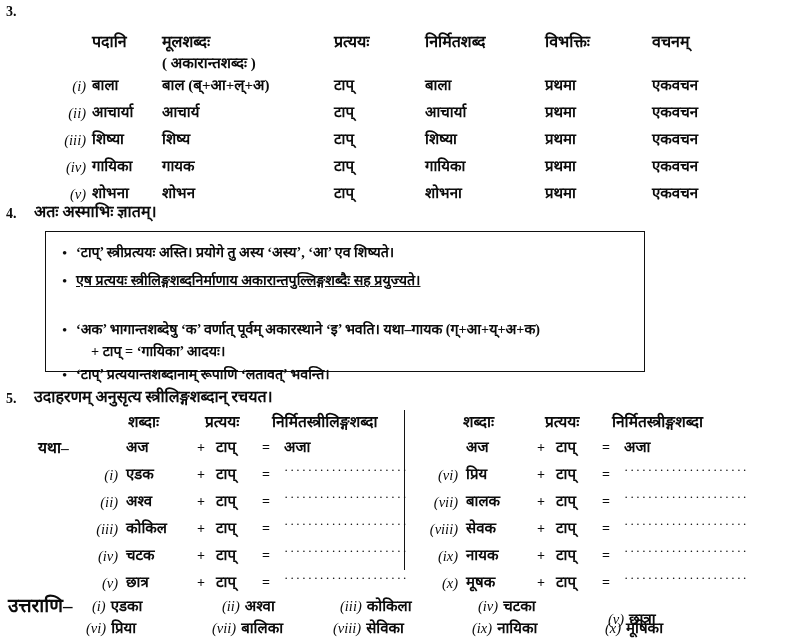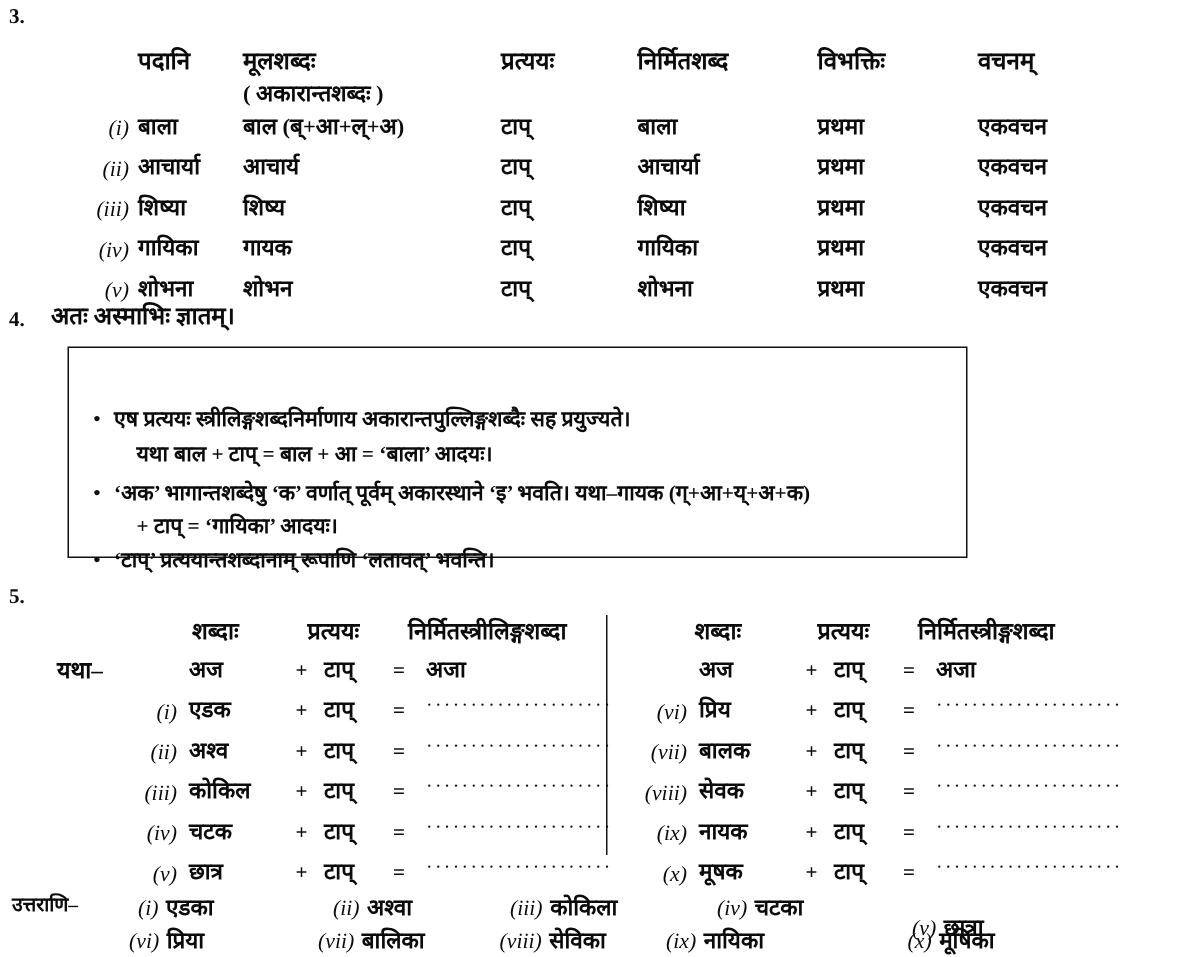--- a/index.html
+++ b/index.html
@@ -147,21 +147,21 @@
   .col-L .e-ans  { left: 284px; }
   
   .col-R .e-rn   { left: 412px; }
   .col-R .e-word { left: 466px; }
   .col-R .e-plus { left: 537px; }
   .col-R .e-tap  { left: 556px; }
   .col-R .e-eq   { left: 602px; }
   .col-R .e-ans  { left: 624px; }
 
   
-  #ans-label { position: absolute; left: 8px; top: 596px; font-size: 13px; font-weight: 700; }
+  #ans-label { position: absolute; left: 8px; top: 596px; font-size: 19px; font-weight: 700; }
   .ans-item { position: absolute; white-space: nowrap; }
   .ans-item .a-rn { margin-right: 5px; }
 </style>
 </head>
 <body>
 
 <div class="page">
 
   <div class="abs num" id="sec3-num">3.</div>
 
@@ -220,42 +220,42 @@
     <span class="dev-reg c-prat">टाप्</span>
     <span class="dev-reg c-nirm">शोभना</span>
     <span class="dev-reg c-vibh">प्रथमा</span>
     <span class="dev-reg c-vach">एकवचन</span>
   </div>
 
   <div class="abs num" id="sec4-num">4.</div>
   <div class="abs dev" id="sec4-title">अतः अस्माभिः ज्ञातम्।</div>
 
   <div id="box4">
-
-    <div class="bullet-row" style="top:39px;">
+    <div class="bullet-row" style="top:11px;">
+      <span class="bdot">•</span><span class="bullet-txt">‘टाप्’ स्त्रीप्रत्ययः अस्ति। प्रयोगे तु अस्य ‘अस्य’, ‘आ’ एव शिष्यते।</span>
+    </div>
+
+    <div class="bullet-row" style="top:39px;text-decoration:underline;">
       <span class="bdot">•</span><span class="bullet-txt">एष प्रत्ययः स्त्रीलिङ्गशब्दनिर्माणाय अकारान्तपुल्लिङ्गशब्दैः सह प्रयुज्यते।</span>
-    </div>
-    <div class="cont-row" style="top:62px;">
-      <span class="bullet-txt bold-lead">यथा</span>
-      <span class="bullet-txt">बाल + टाप् = बाल + आ = ‘बाला’ आदयः।</span>
     </div>
 
     <div class="bullet-row" style="top:88px;">
       <span class="bdot">•</span><span class="bullet-txt">‘अक’ भागान्तशब्देषु ‘क’ वर्णात् पूर्वम् अकारस्थाने ‘इ’ भवति। यथा–गायक (ग्+आ+य्+अ+क)</span>
     </div>
     <div class="cont-row" style="top:110px;">
       <span class="bullet-txt">+ टाप् = ‘गायिका’ आदयः।</span>
     </div>
 
     <div class="bullet-row" style="top:133px;">
       <span class="bdot">•</span><span class="bullet-txt">‘टाप्’ प्रत्ययान्तशब्दानाम् रूपाणि ‘लतावत्’ भवन्ति।</span>
     </div>
   </div>
 
   <div class="abs num" id="sec5-num">5.</div>
+  <div class="abs dev" id="sec5-title">उदाहरणम् अनुसृत्य स्त्रीलिङ्गशब्दान् रचयत।</div>
 
   <div id="divider5"></div>
 
   <div class="dev x-head" style="left:128px;">शब्दाः</div>
   <div class="dev x-head" style="left:205px;">प्रत्ययः</div>
   <div class="dev x-head" style="left:272px;">निर्मितस्त्रीलिङ्गशब्दा</div>
 
   <div class="dev x-head" style="left:463px;">शब्दाः</div>
   <div class="dev x-head" style="left:545px;">प्रत्ययः</div>
   <div class="dev x-head" style="left:612px;">निर्मितस्त्रीङ्गशब्दा</div>
@@ -378,20 +378,20 @@
 
   <div class="ans-item" style="left:86px;  top:619px;">
     <span class="rom a-rn">(vi)</span><span class="dev-reg">प्रिया</span>
   </div>
   <div class="ans-item" style="left:212px; top:619px;">
     <span class="rom a-rn">(vii)</span><span class="dev-reg">बालिका</span>
   </div>
   <div class="ans-item" style="left:333px; top:619px;text-align:center;">
     <span class="rom a-rn">(viii)</span><span class="dev-reg">सेविका</span>
   </div>
-  <div class="ans-item" style="left:444px; top:619px;">
+  <div class="ans-item" style="left:472px; top:619px;">
     <span class="rom a-rn">(ix)</span><span class="dev-reg">नायिका</span>
   </div>
   <div class="ans-item" style="left:605px; top:619px;">
     <span class="rom a-rn">(x)</span><span class="dev-reg">मूषिका</span>
   </div>
 
 </div>
 
 </body></html>

